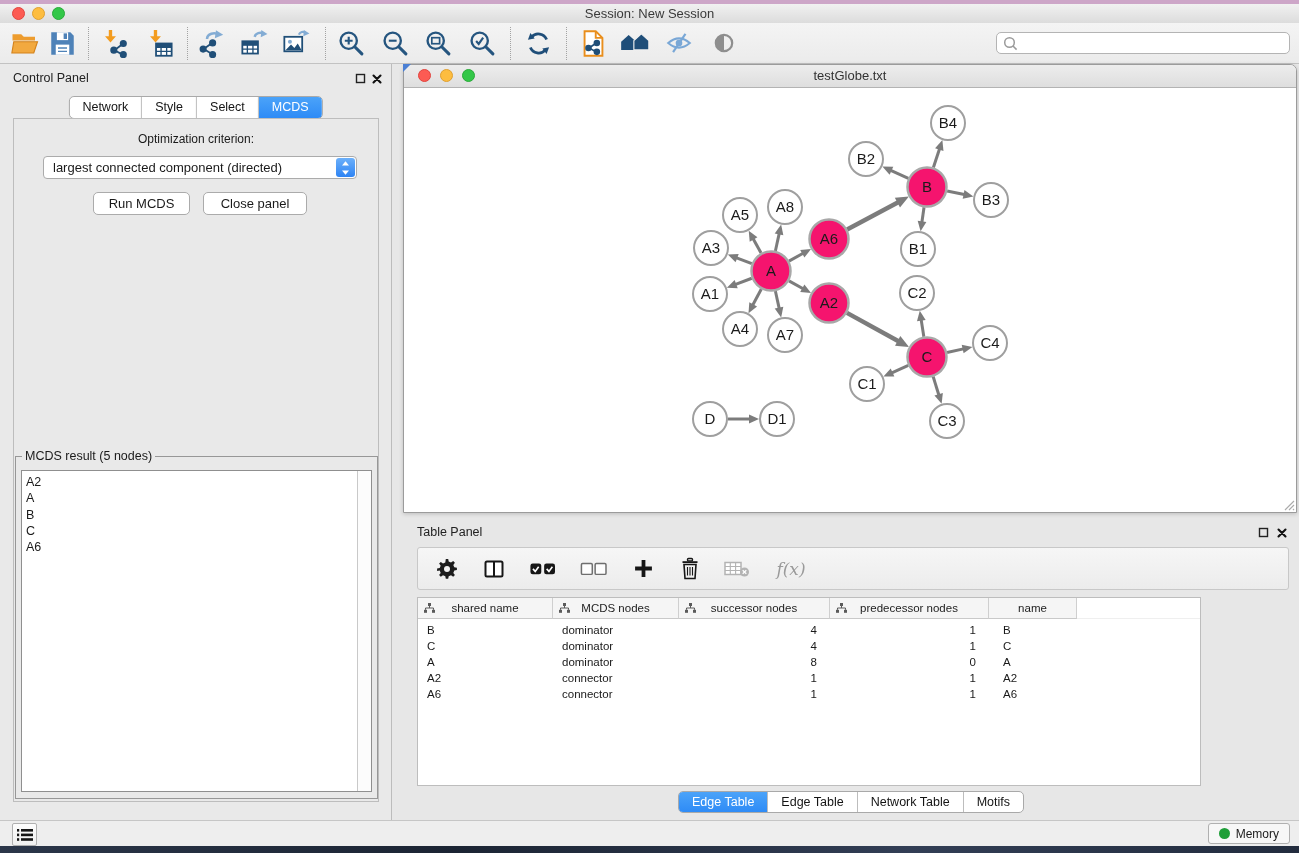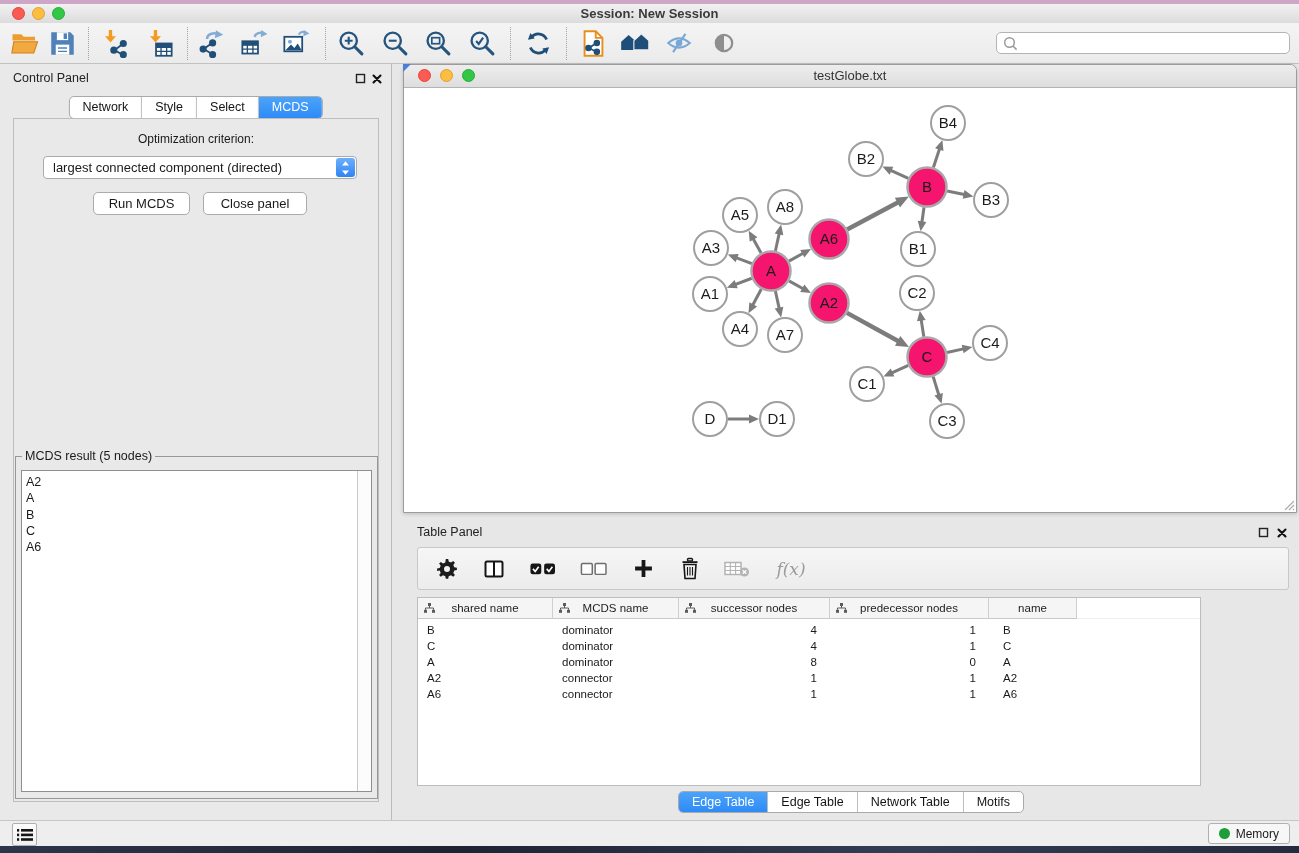--- a/index.html
+++ b/index.html
@@ -4,21 +4,21 @@
 <style>
   html,body{margin:0;padding:0;background:#555;}
   .screen{position:relative;width:1299px;height:853px;background:#e9e9e9;overflow:hidden;
           font-family:"Liberation Sans",sans-serif;color:#1a1a1a;}
   
   #wall-top{position:absolute;left:0;top:0;width:1299px;height:4px;background:#cda6c8;}
   #wall-bottom{position:absolute;left:0;top:846px;width:1299px;height:7px;
                background:linear-gradient(90deg,#2b3649,#1b2433 35%,#323e55 70%,#222c3e);}
   
   #titlebar{position:absolute;left:0;top:4px;width:1299px;height:19px;
-            background:linear-gradient(#f1f1f1,#dcdcdc);border-bottom:1px solid #c4c4c4;font-weight:bold;}
+            background:linear-gradient(#f1f1f1,#dcdcdc);border-bottom:1px solid #c4c4c4;}
   .traffic{position:absolute;left:12px;top:3px;display:flex;gap:7px;}
   .tl{width:13px;height:13px;border-radius:50%;}
   .tl.red{background:#fc5b53;border:1px solid #e1443e;box-sizing:border-box;}
   .tl.yellow{background:#fdbd40;border:1px solid #e0a030;box-sizing:border-box;}
   .tl.green{background:#33c748;border:1px solid #29aa39;box-sizing:border-box;}
   .bar-title{position:absolute;left:0;right:0;top:0;text-align:center;font-size:13px;
              line-height:19px;color:#3a3a3a;}
   
   #toolbar{position:absolute;left:0;top:23px;width:1299px;height:41px;
            background:linear-gradient(#f4f4f4,#ebebeb);border-bottom:1px solid #c2c2c2;
@@ -566,21 +566,21 @@
               </svg>
               <span>shared name</span>
             </div>
             <div class="th" style="width: 126px;">
               <svg width="11" height="10" viewBox="0 0 11 10">
                 <rect x="4" y="0" width="3" height="3" fill="#5a5a5a"></rect>
                 <rect x="0" y="6.8" width="3" height="3" fill="#5a5a5a"></rect>
                 <rect x="8" y="6.8" width="3" height="3" fill="#5a5a5a"></rect>
                 <path d="M5.5 3v2M1.5 6.8V5h8v1.8" stroke="#5a5a5a" fill="none"></path>
               </svg>
-              <span>MCDS name</span>
+              <span>MCDS nodes</span>
             </div>
             <div class="th" style="width: 151px;">
               <svg width="11" height="10" viewBox="0 0 11 10">
                 <rect x="4" y="0" width="3" height="3" fill="#5a5a5a"></rect>
                 <rect x="0" y="6.8" width="3" height="3" fill="#5a5a5a"></rect>
                 <rect x="8" y="6.8" width="3" height="3" fill="#5a5a5a"></rect>
                 <path d="M5.5 3v2M1.5 6.8V5h8v1.8" stroke="#5a5a5a" fill="none"></path>
               </svg>
               <span>successor nodes</span>
             </div>

